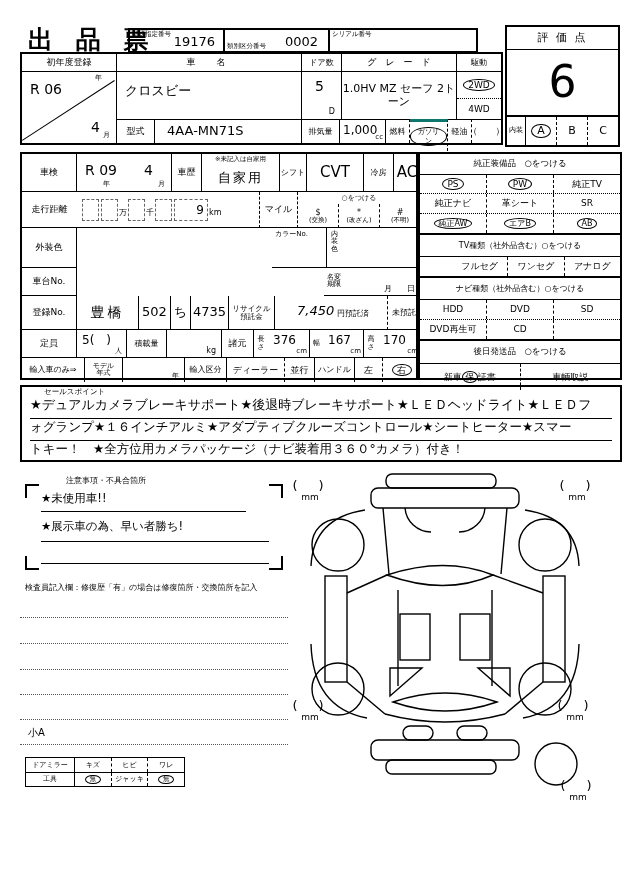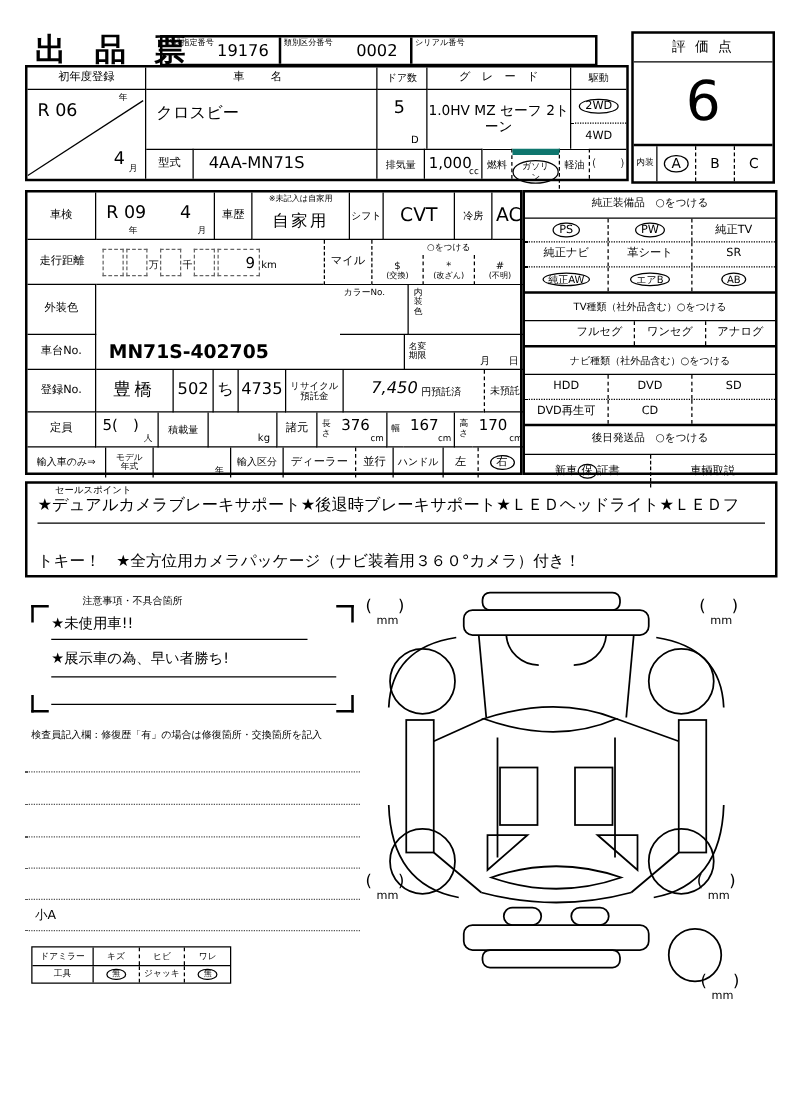--- a/index.html
+++ b/index.html
@@ -38,21 +38,21 @@
 <div id="sheet">
 
   <div class="c" style="left:28px;top:26px;font-size:25px;font-weight:bold;letter-spacing:7px;">出 品 票</div>
 
   <div class="c" style="left:128px;top:28px;width:350px;height:25px;border:2px solid #000;display:flex;">
     <div class="c" style="position:relative;width:95px;height:100%;border-right:2px solid #000;">
       <span class="c f6" style="left:2px;top:1px;">型式指定番号</span>
       <span class="c f13" style="right:8px;bottom:1px;">19176</span>
     </div>
     <div class="c" style="position:relative;width:105px;height:100%;border-right:2px solid #000;">
-      <span class="c f6" style="left:2px;top:1px;">類別区分番号</span>
+      <span class="c f6" style="left:2px;top:13px;">類別区分番号</span>
       <span class="c f13" style="right:10px;bottom:1px;">0002</span>
     </div>
     <div class="c" style="position:relative;flex:1;height:100%;">
       <span class="c f6" style="left:2px;top:1px;">シリアル番号</span>
       <span class="c f13" style="right:8px;bottom:1px;"></span>
     </div>
   </div>
 
   <div class="c box2" style="left:505px;top:25px;width:115px;height:122px;">
     <div class="cen f11 bB" style="height:22px;letter-spacing:2px;">評 価 点</div>
@@ -104,21 +104,21 @@
     <div class="c cen f9 bR" style="left:95px;top:65px;width:38px;height:24px;border-top:1px solid #000;">型式</div>
     <div class="c bR" style="left:133px;top:65px;width:147px;height:24px;border-top:1px solid #000;">
       <span class="c f13" style="left:12px;top:4px;">4AA-MN71S</span>
     </div>
     <div class="c cen f8 bR" style="left:280px;top:65px;width:38px;height:24px;border-top:1px solid #000;">排気量</div>
     <div class="c bR" style="left:318px;top:65px;width:46px;height:24px;border-top:1px solid #000;">
       <span class="c f12" style="left:3px;top:4px;">1,000</span>
       <span class="c f7" style="right:2px;bottom:2px;">cc</span>
     </div>
     <div class="c cen f8 bRd" style="left:364px;top:65px;width:24px;height:24px;border-top:1px solid #000;">燃料</div>
-    <div class="c cen bRd" style="left:388px;top:65px;width:38px;height:32px;border-top:5px solid #0f766e;">
+    <div class="c cen bRd" style="left:388px;top:65px;width:38px;height:32px;border-top:3px solid #0f766e;">
       <span style="font-size:7px;" class="circ">ガソリン</span>
     </div>
     <div class="c cen f8 bRd" style="left:426px;top:65px;width:24px;height:24px;border-top:1px solid #000;">軽油</div>
     <div class="c cen f9" style="left:450px;top:65px;width:29px;height:24px;border-top:1px solid #000;">（　　）</div>
   </div>
 
   <div class="c box2" style="left:20px;top:152px;width:398px;height:228px;">
 
     <div class="c cen f9 bR bB" style="left:0;top:0;width:55px;height:38px;">車検</div>
     <div class="c bR bB" style="left:55px;top:0;width:95px;height:38px;">
@@ -164,23 +164,20 @@
 
     <div class="c cen f9 bR bB" style="left:0;top:74px;width:55px;height:40px;">外装色</div>
     <div class="c bR bB" style="left:250px;top:74px;width:55px;height:40px;">
       <span class="c f7" style="left:3px;top:2px;">カラーNo.</span>
     </div>
     <div class="c bB" style="left:305px;top:74px;width:93px;height:40px;">
       <div class="c f7 vwrap" style="left:4px;top:3px;width:9px;">内装色</div>
     </div>
 
     <div class="c cen f9 bR bB" style="left:0;top:114px;width:55px;height:28px;">車台No.</div>
-    <div class="c bR bB" style="left:55px;top:114px;width:247px;height:28px;">
-      <span class="c f15" style="left:10px;top:5px;font-weight:bold;">MN71S-402705</span>
-    </div>
     <div class="c bB" style="left:302px;top:114px;width:96px;height:28px;">
       <div class="c f7 vwrap" style="left:3px;top:6px;width:16px;">名変期限</div>
       <span class="c f8" style="right:28px;bottom:2px;">月</span>
       <span class="c f8" style="right:5px;bottom:2px;">日</span>
     </div>
 
     <div class="c cen f9 bR bB" style="left:0;top:142px;width:55px;height:34px;">登録No.</div>
     <div class="c cen f14 bR bB" style="left:55px;top:142px;width:62px;height:34px;letter-spacing:3px;">豊橋</div>
     <div class="c cen f13 bR bB" style="left:117px;top:142px;width:32px;height:34px;">502</div>
     <div class="c cen f13 bR bB" style="left:149px;top:142px;width:20px;height:34px;">ち</div>
@@ -300,20 +297,21 @@
           <span class="f9 circ" style="padding:0 2px;">保</span>
           <span class="f9">証書</span>
       </div>
       <div class="cen f9 bLd" style="flex:1;">車輌取説</div>
     </div>
   </div>
 
   <div class="c" style="left:20px;top:385px;width:602px;height:77px;border:2.5px solid #000;">
     <span class="c f75" style="left:22px;top:1px;">セールスポイント</span>
     <div class="c ulin" style="left:8px;top:11px;width:582px;height:21px;font-size:13px;white-space:nowrap;">★デュアルカメラブレーキサポート★後退時ブレーキサポート★ＬＥＤヘッドライト★ＬＥＤフ</div>
+    <div class="c ulin" style="left:8px;top:33px;width:582px;height:21px;font-size:12.5px;white-space:nowrap;">ォグランプ★１６インチアルミ★アダプティブクルーズコントロール★シートヒーター★スマー</div>
     <div class="c ulin" style="left:8px;top:55px;width:582px;height:19px;font-size:12.5px;white-space:nowrap;">トキー！　★全方位用カメラパッケージ（ナビ装着用３６０°カメラ）付き！</div>
   </div>
 
   <div class="c" style="left:25px;top:478px;width:258px;height:92px;">
     <span class="ck tl" style="left:0;top:6px;"></span>
     <span class="ck tr" style="right:0;top:6px;"></span>
     <span class="ck bl" style="left:0;bottom:0;"></span>
     <span class="ck br" style="right:0;bottom:0;"></span>
     <span class="c f8" style="left:38px;top:-2px;background:#fff;padding:0 3px;">注意事項・不具合箇所</span>
     <div class="c ulin" style="left:16px;top:14px;width:205px;height:20px;font-size:11.5px;">★未使用車!!</div>

